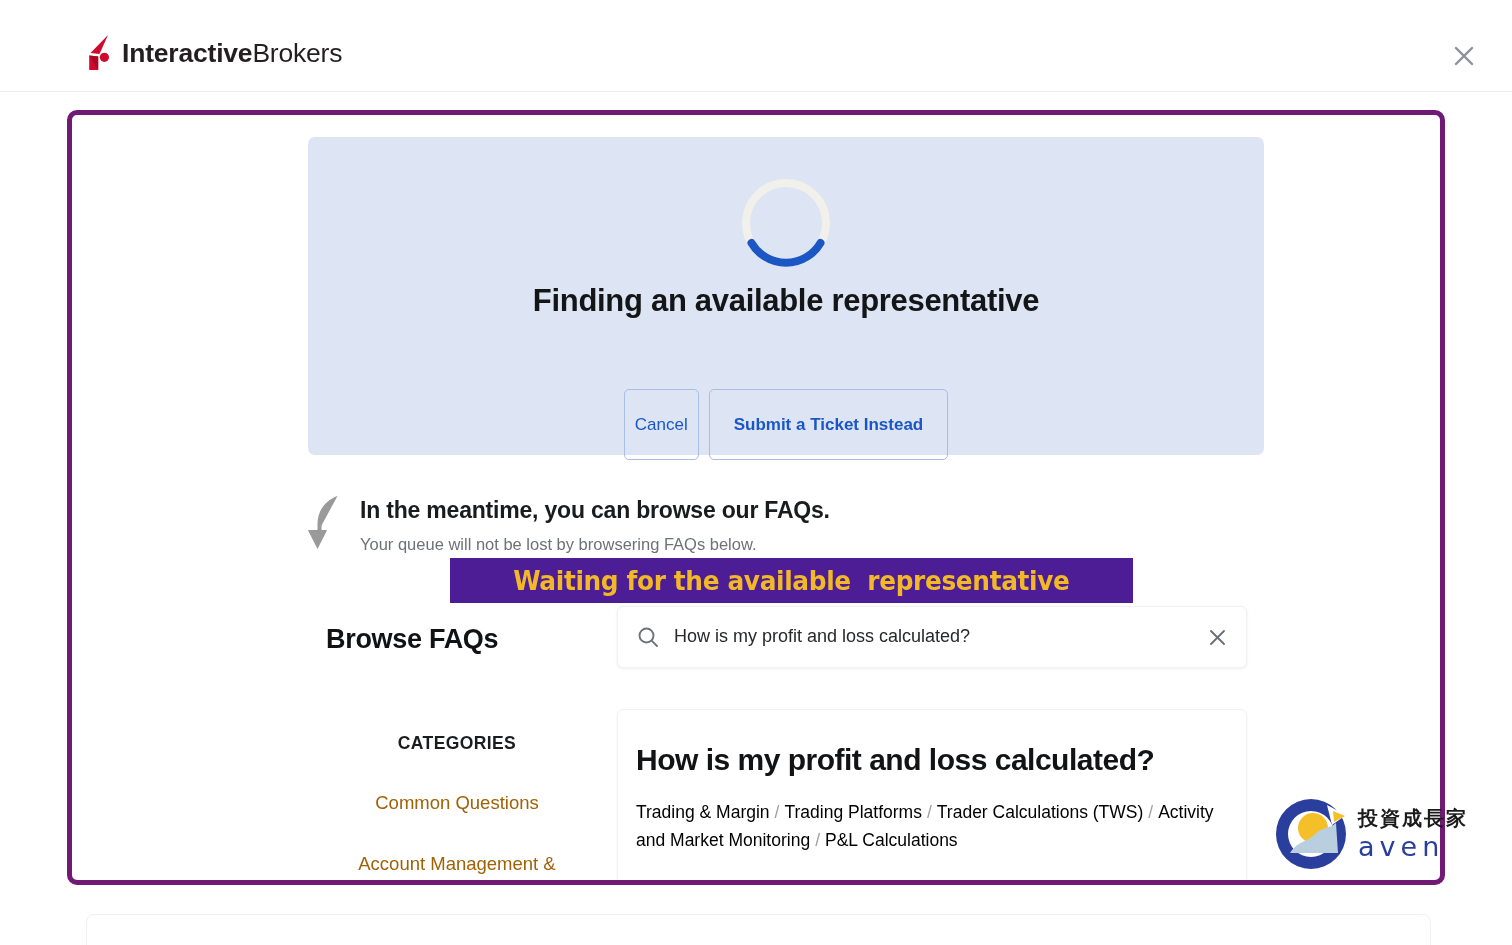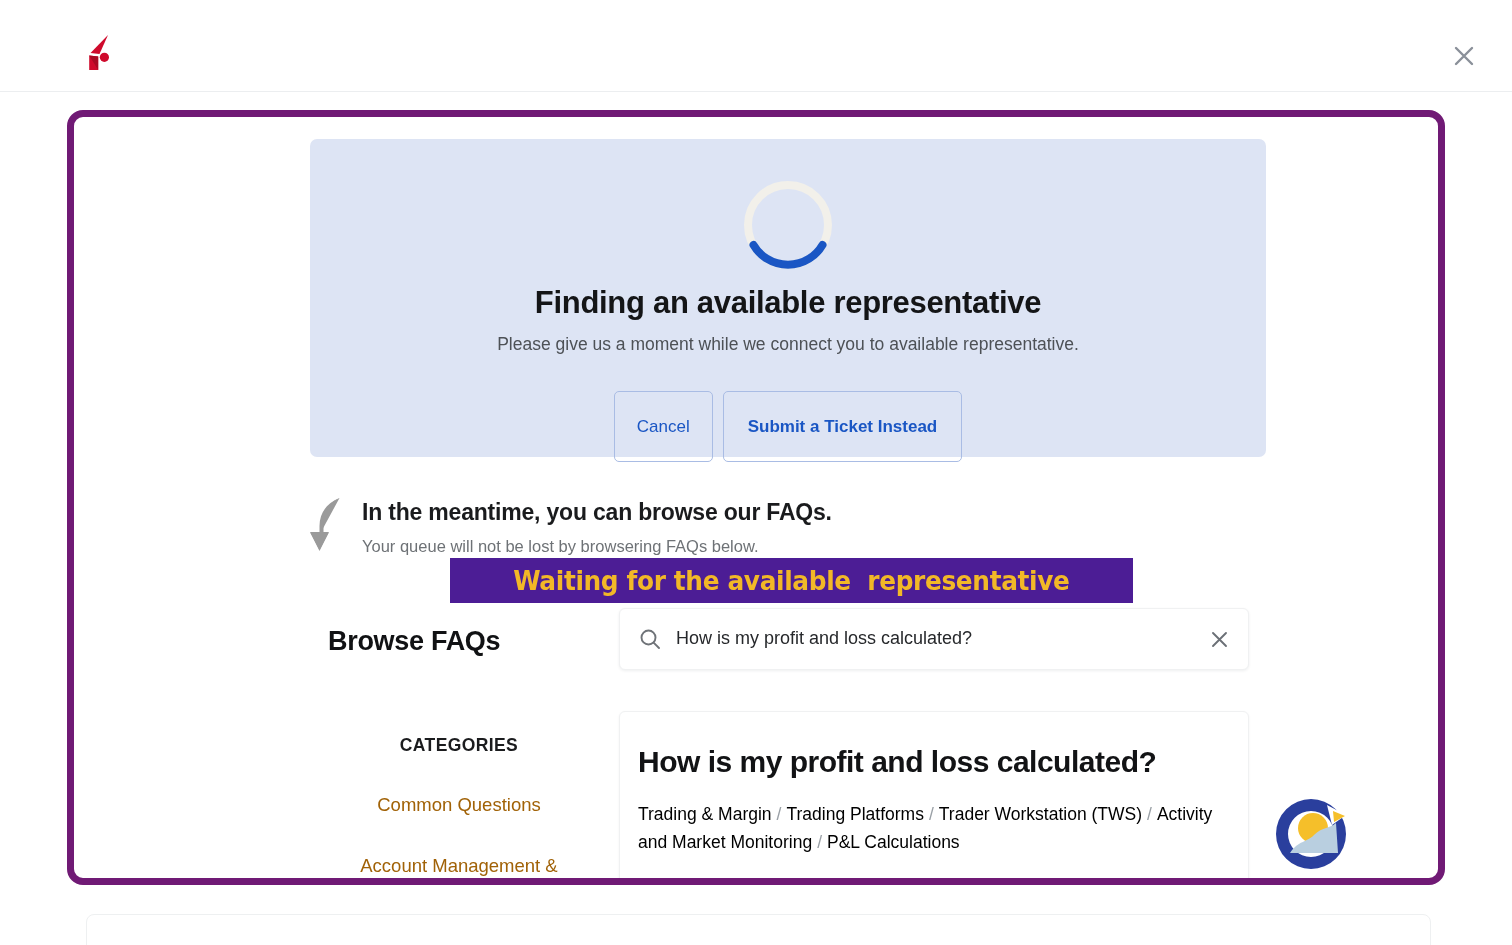--- a/index.html
+++ b/index.html
@@ -63,22 +63,22 @@
   }
   .close-btn svg { display: block; }
 
   
   .shell {
     position: absolute;
     left: 67px; top: 110px;
     width: 1378px;
     height: 775px;
     background: #ffffff;
-    border: 7px solid #701a75;
-    border-radius: 16px;
+    border: 5px solid #701a75;
+    border-radius: 10px;
     overflow: hidden;
     text-decoration: underline;
   }
 
   .shell-bottom {
     position: absolute;
     left: 86px; top: 914px;
     width: 1345px;
     height: 60px;
     background: #ffffff;
@@ -133,21 +133,21 @@
   }
 
   .qbtn {
     background: transparent;
     border: 1px solid #a9bce4;
     border-radius: 5px;
     color: #1a56c4;
     font-family: "Liberation Sans", sans-serif;
     font-size: 17px;
     line-height: 1;
-    padding: 13px 22px;
+    padding: 13px 10px;
     cursor: pointer;
   }
   .qbtn.primary { font-weight: 700; padding: 26px 24px; }
 
   
   .meantime {
     position: absolute;
     left: 232px; top: 368px;    
     display: flex;
     align-items: flex-end;
@@ -338,20 +338,23 @@
   <div class="topbar">
     <div class="brand">
       <span class="brand-mark">
         <svg viewBox="0 0 27 36" width="27" height="36" xmlns="http://www.w3.org/2000/svg">
           <path d="M4.5 18 L22 0 L13.5 19 Z" fill="#cf0a2c"></path>
           <path d="M3.2 20.5 L12.2 21.5 L12.2 35 L3.2 35 Z" fill="#cf0a2c"></path>
           <path d="M3.2 20.5 L12.2 21.5 L12.2 35 Z" fill="#a80a24"></path>
           <circle cx="18.4" cy="22.3" r="4.6" fill="#cf0a2c"></circle>
         </svg>
       </span>
+      <span class="brand-text">
+        <span class="b1">Interactive</span><span class="b2">Brokers</span>
+      </span>
     </div>
 
     <div class="close-btn">
       <span>
         <svg width="22" height="22" viewBox="0 0 22 22" xmlns="http://www.w3.org/2000/svg">
           <path d="M3 3 L19 19 M19 3 L3 19" stroke="#8a9099" stroke-width="2.4" stroke-linecap="round"></path>
         </svg>
       </span>
     </div>
   </div>
@@ -361,21 +364,20 @@
     <div class="queue-card">
 
       <div class="spinner-wrap">
         <svg width="96" height="96" viewBox="0 0 96 96" xmlns="http://www.w3.org/2000/svg">
           <circle cx="48" cy="48" r="40" fill="none" stroke="#f2f0ea" stroke-width="8"></circle>
           <path d="M 13.5 68 A 40 40 0 0 0 82.5 68" fill="none" stroke="#1a56c4" stroke-width="8" stroke-linecap="round"></path>
         </svg>
       </div>
 
       <div class="queue-title">Finding an available representative</div>
-      <div class="queue-sub">Please give us a moment while we connect you to available representative.</div>
 
       <div class="queue-actions">
         <button class="qbtn">Cancel</button>
         <button class="qbtn primary">Submit a Ticket Instead</button>
       </div>
     </div>
 
     <div class="meantime">
       <span class="arrow-icon">
         <svg width="46" height="62" viewBox="0 0 46 62" xmlns="http://www.w3.org/2000/svg">
@@ -410,21 +412,21 @@
 
     <div class="cats" style="left:254px; top:618px;">
       <div class="cats-head">CATEGORIES</div>
       <a class="cat-link">Common Questions</a>
       <a class="cat-link">Account Management &amp; Services</a>
     </div>
 
     <div class="answer-card" style="left:545px; top:594px;">
       <div class="answer-title">How is my profit and loss calculated?</div>
       <div class="crumbs">
-        <a>Trading &amp; Margin</a><span class="sep">/</span><a>Trading Platforms</a><span class="sep">/</span><a>Trader Workstation (TWS)</a><span class="sep">/</span><a>Activity and Market Monitoring</a><span class="sep">/</span><a>P&amp;L Calculations</a>
+        <a>Trading &amp; Margin</a><span class="sep">/</span><a>Trading Platforms</a><span class="sep">/</span><a>Trader Calculations (TWS)</a><span class="sep">/</span><a>Activity and Market Monitoring</a><span class="sep">/</span><a>P&amp;L Calculations</a>
       </div>
     </div>
 
   </div>
 
   <div class="shell-bottom"></div>
 
   <div class="annotation">
     <span>Waiting for the available  representative</span>
   </div>
@@ -433,15 +435,19 @@
     <span class="wm-mark">
       <svg width="78" height="78" viewBox="0 0 78 78" xmlns="http://www.w3.org/2000/svg">
         <path d="M39 4 A35 35 0 1 0 39 74 A35 35 0 1 0 39 4 Z M39 16 A23 23 0 1 1 39 62 A23 23 0 1 1 39 16 Z" fill="#2a3f9d"></path>
         <path d="M55 10 L74 20 L60 30 Z" fill="#ffffff"></path>
         <circle cx="41" cy="33" r="15" fill="#f5bf2a"></circle>
         <path d="M20 56 C28 44, 36 46, 44 40 C52 34, 58 36, 64 32 L64 56 Z" fill="#ffffff" opacity="0.0"></path>
         <path d="M18 58 C27 45, 34 48, 42 40 C50 32, 57 34, 64 28 L66 58 Z" fill="#b9cfe0"></path>
         <path d="M61 16 L73 21 L62 27 Z" fill="#f5bf2a"></path>
       </svg>
     </span>
+    <span class="wm-text">
+      <span class="wm-cn">投資成長家</span>
+      <span class="wm-en">aven</span>
+    </span>
   </div>
 
 </div>
 
 </body></html>

